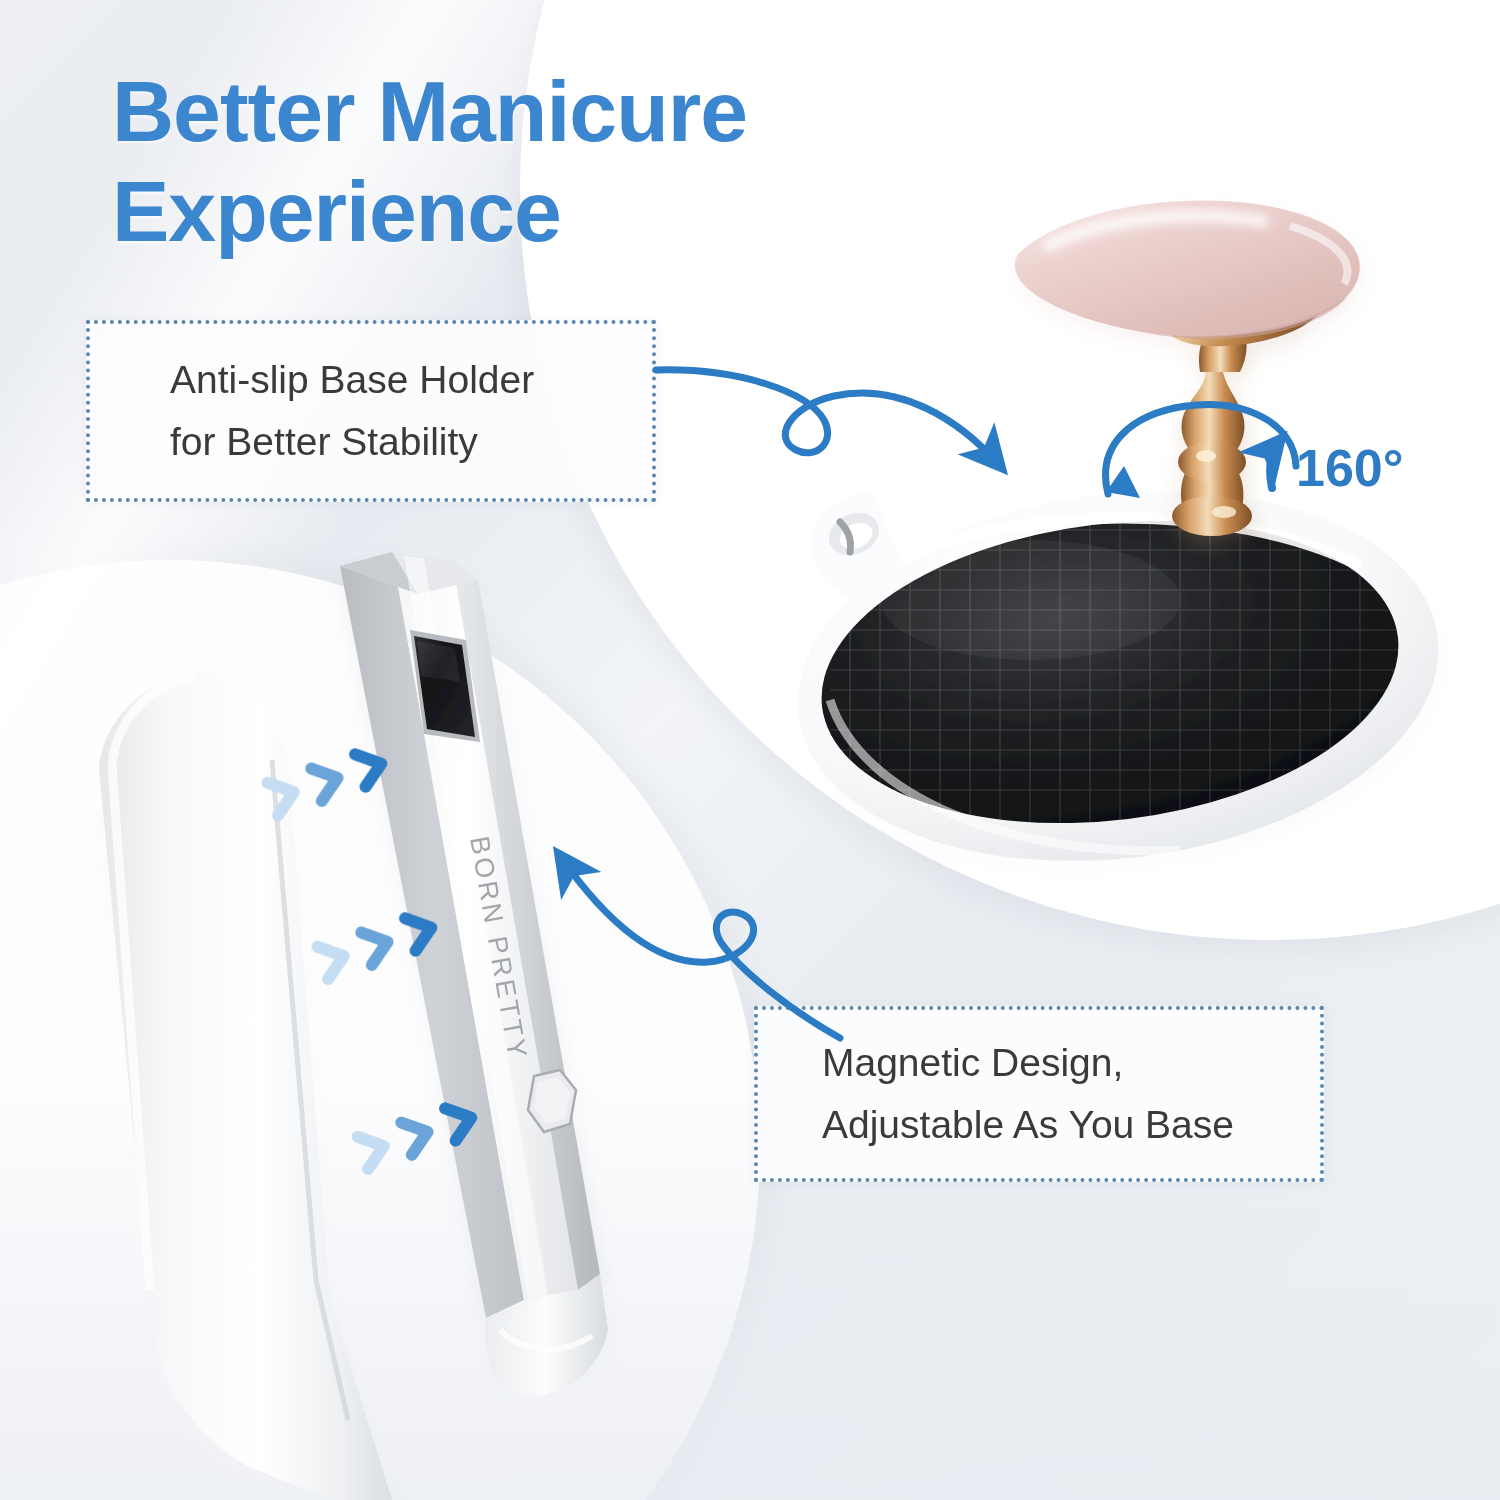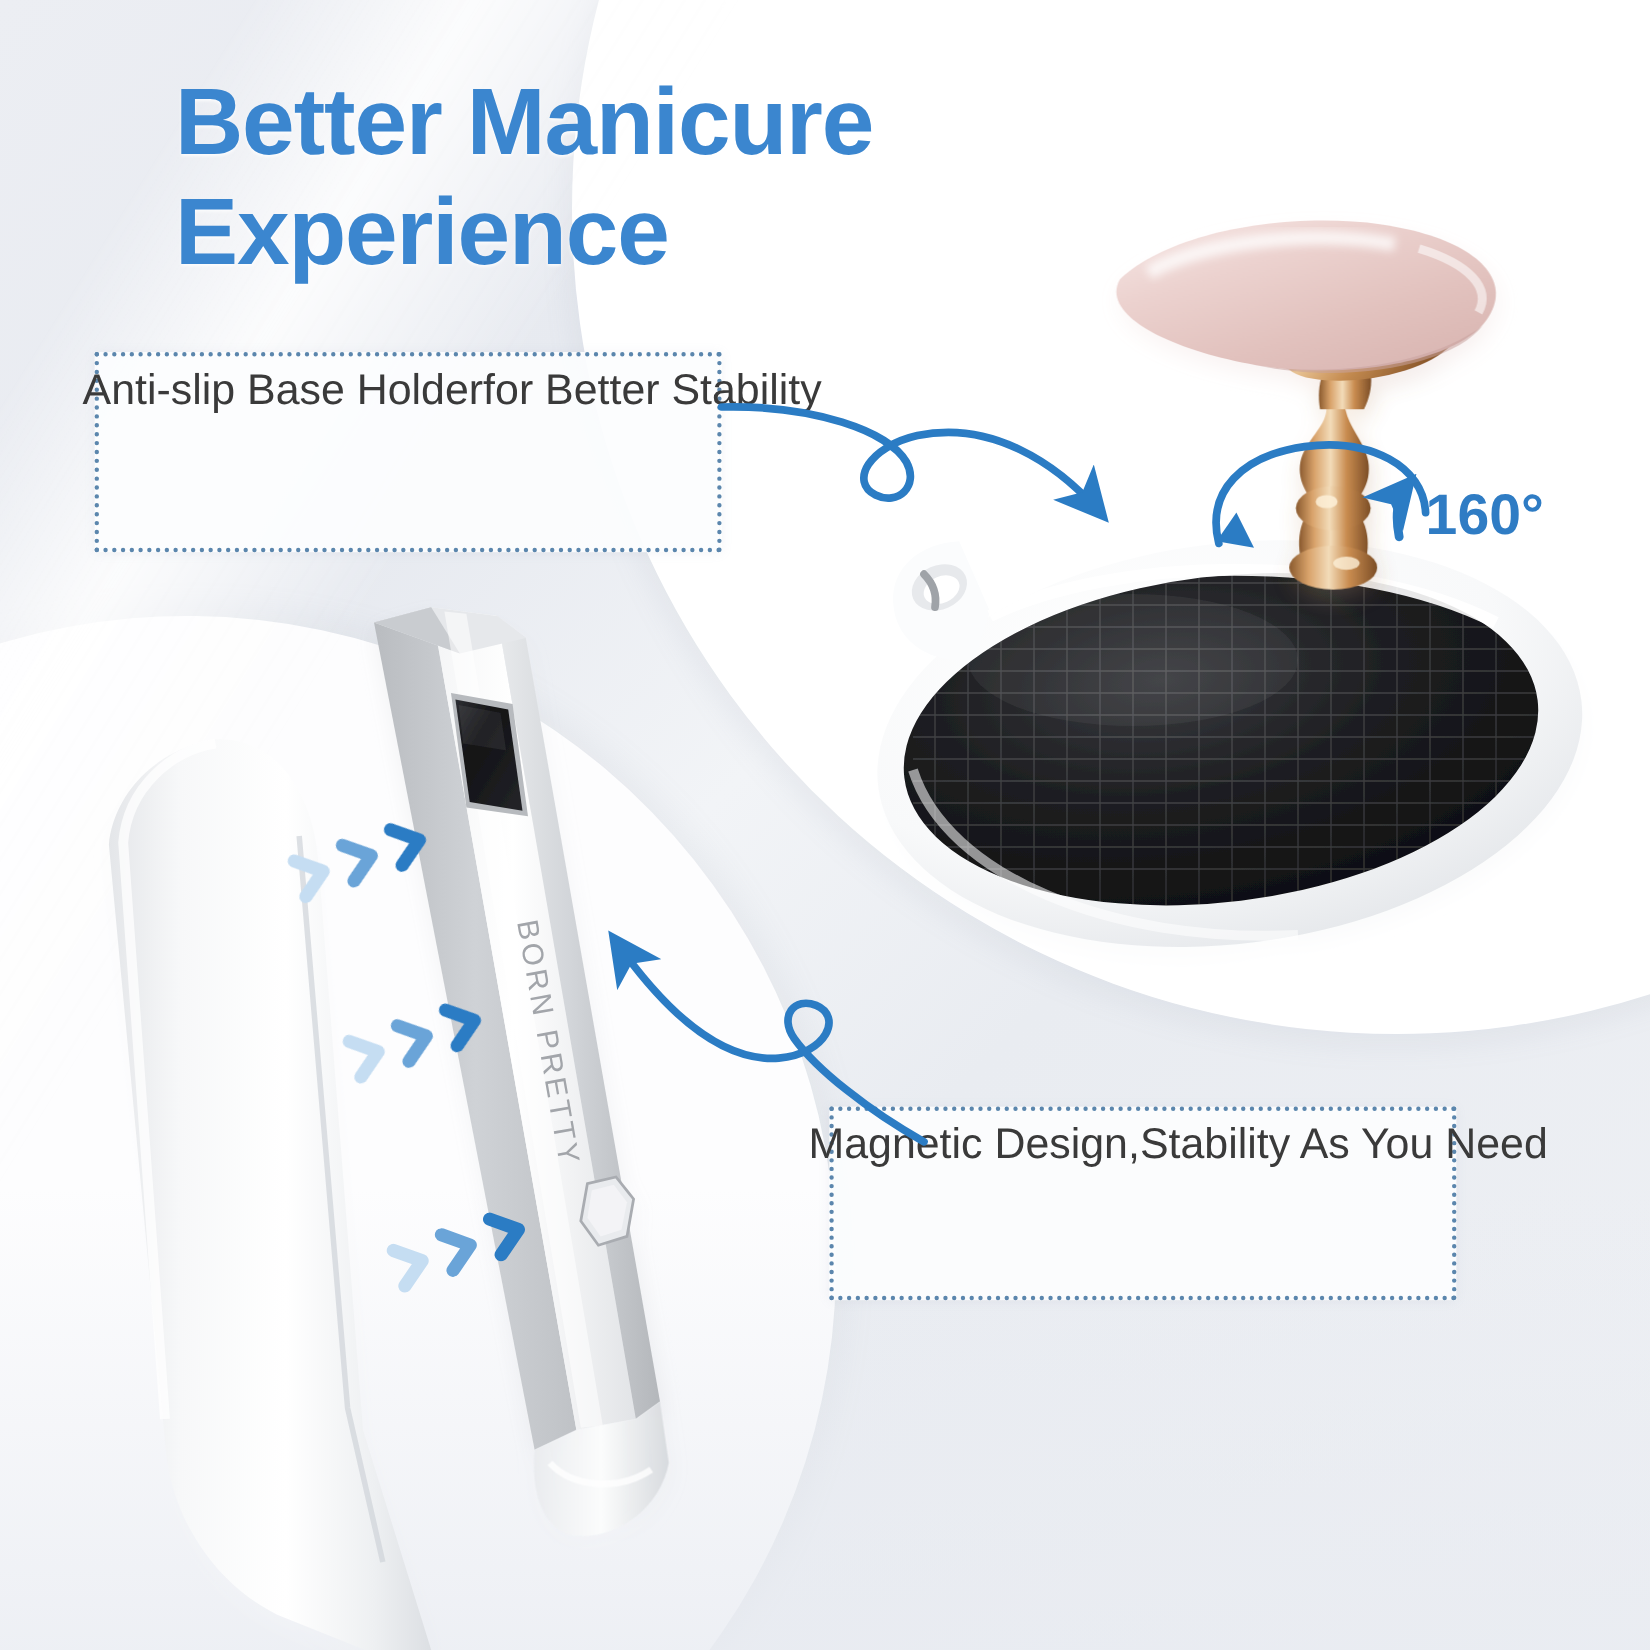--- a/index.html
+++ b/index.html
@@ -65,33 +65,32 @@
     left: 112px;
     top: 62px;
     width: 800px;
     color: #3b86cf;
     font-size: 86px;
     font-weight: bold;
     line-height: 1.16;
     letter-spacing: -1px;
     text-shadow: 0 2px 3px rgba(255,255,255,0.8);
     z-index: 40;
-    margin-left: 47px;
   }
   .headline-line { display: block; white-space: nowrap; }
 
   
   .callout {
     position: absolute;
     box-sizing: border-box;
     border: 4px dotted #5b86ad;
     background: rgba(252,253,254,0.93);
     z-index: 45;
     display: flex;
-    flex-direction: row;
+    flex-direction: column;
     justify-content: center;
     box-shadow: 0 1px 10px rgba(150,160,180,0.12);
   }
   .callout-line {
     color: #3a3a3a;
     font-size: 39px;
     line-height: 1.58;
     white-space: nowrap;
   }
   #callout-anti-slip {
@@ -421,21 +420,21 @@
     <span class="headline-line">Experience</span>
   </div>
 
   <div class="callout" id="callout-anti-slip">
     <span class="callout-line">Anti-slip Base Holder</span>
     <span class="callout-line">for Better Stability</span>
   </div>
 
   <div class="callout" id="callout-magnetic">
     <span class="callout-line">Magnetic Design,</span>
-    <span class="callout-line">Stability As You Need</span>
+    <span class="callout-line">Adjustable As You Base</span>
   </div>
 
   <div class="deg-label">160°</div>
 
   <div class="chev-group" id="chev-1">
     <svg width="40" height="46" viewBox="0 0 40 46">
         <path d="M 8 6 L 30 23 L 8 40" fill="none" stroke="#c5ddf2" stroke-width="12" stroke-linecap="round" stroke-linejoin="round"></path>
       </svg>
     <svg width="40" height="46" viewBox="0 0 40 46">
         <path d="M 8 6 L 30 23 L 8 40" fill="none" stroke="#6aa4d8" stroke-width="12" stroke-linecap="round" stroke-linejoin="round"></path>

